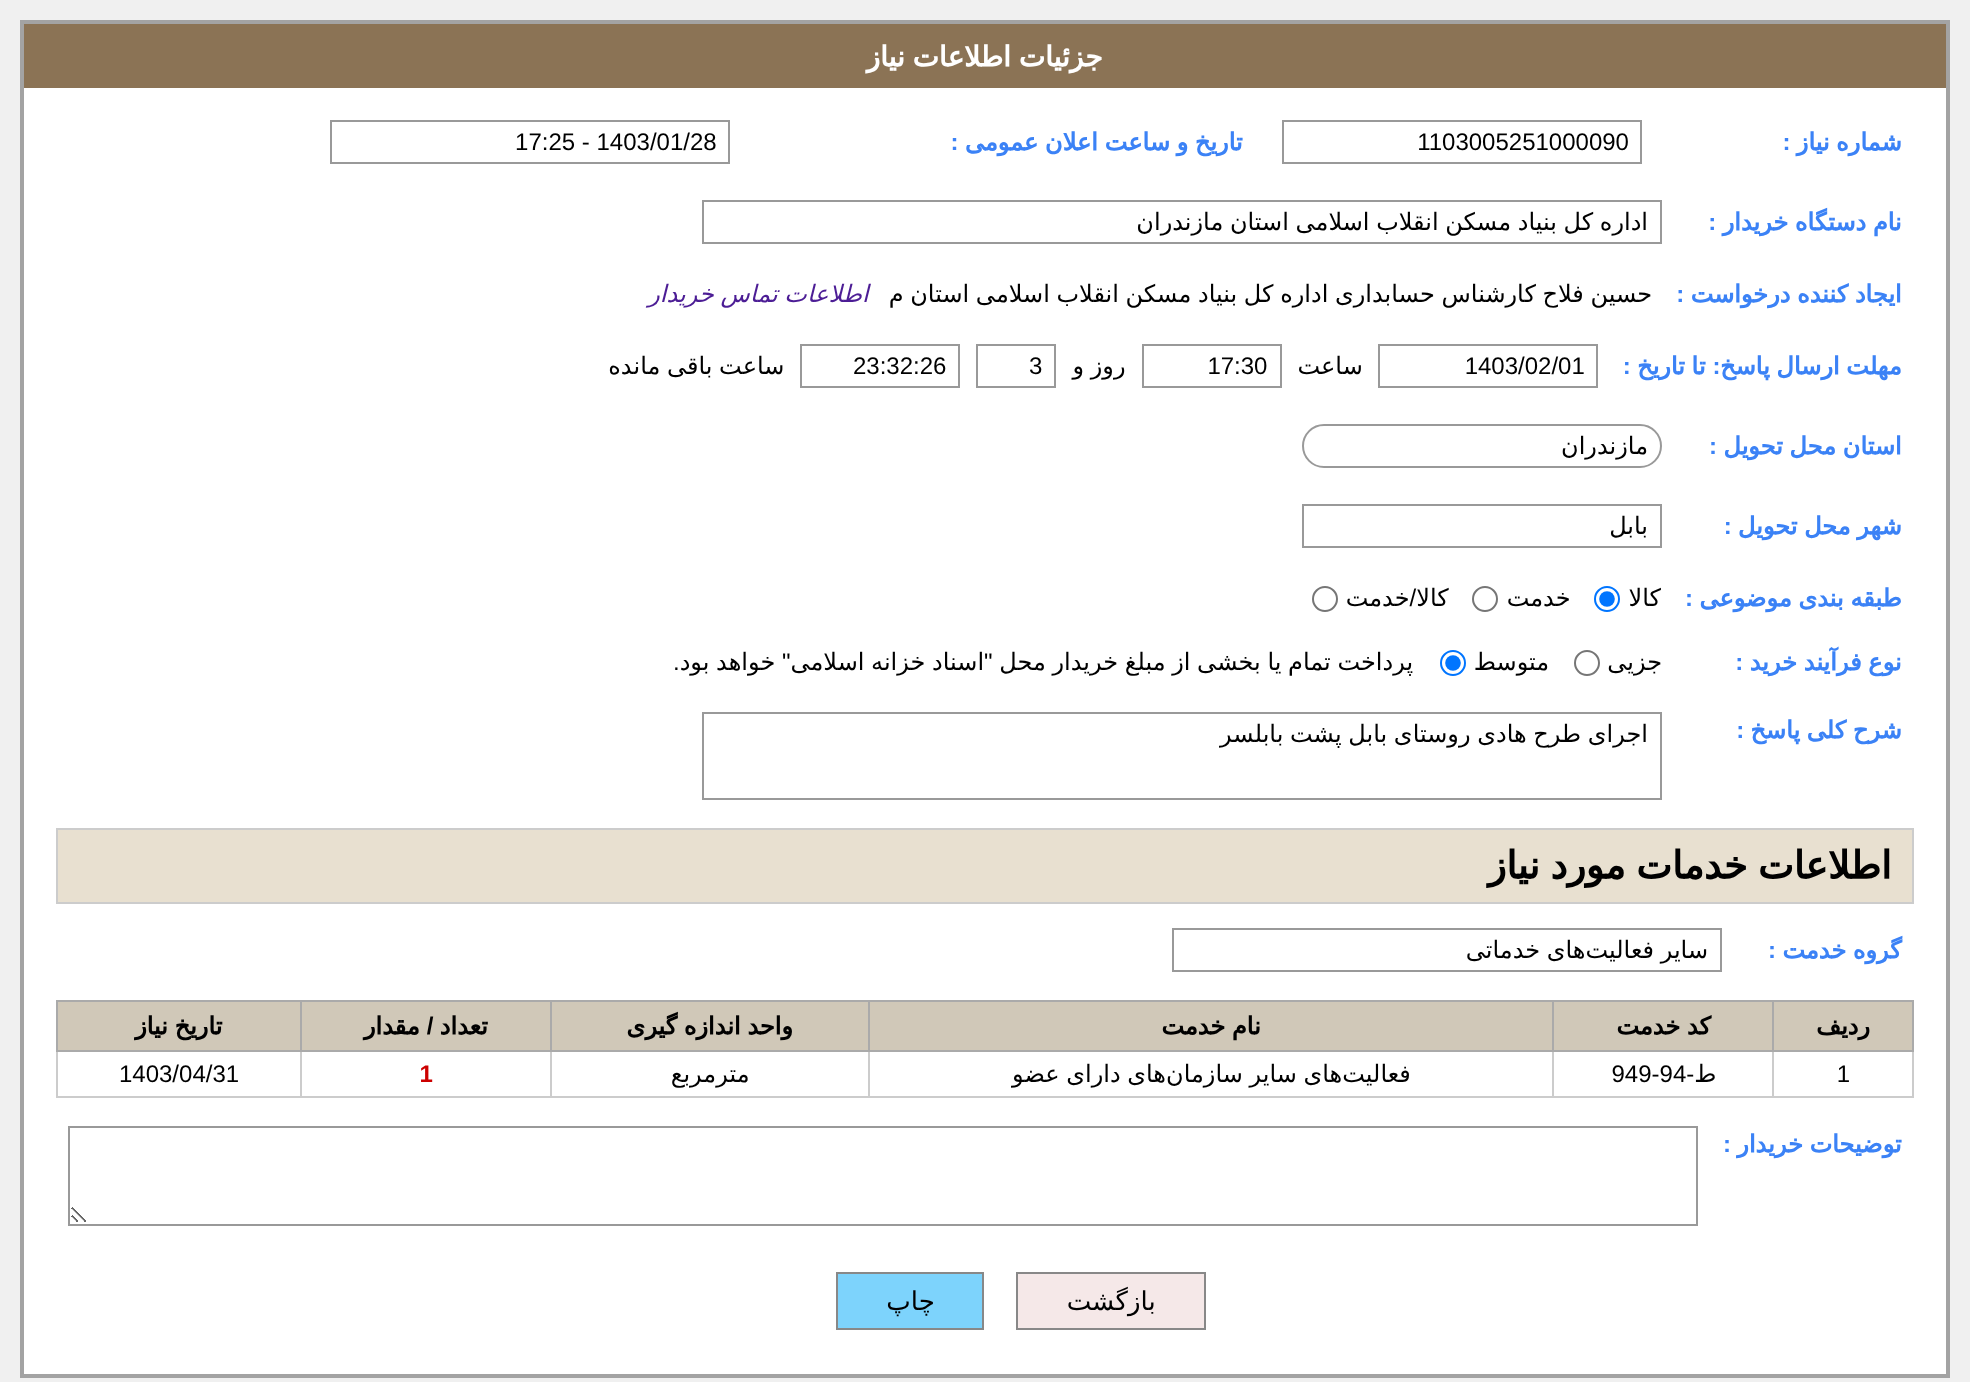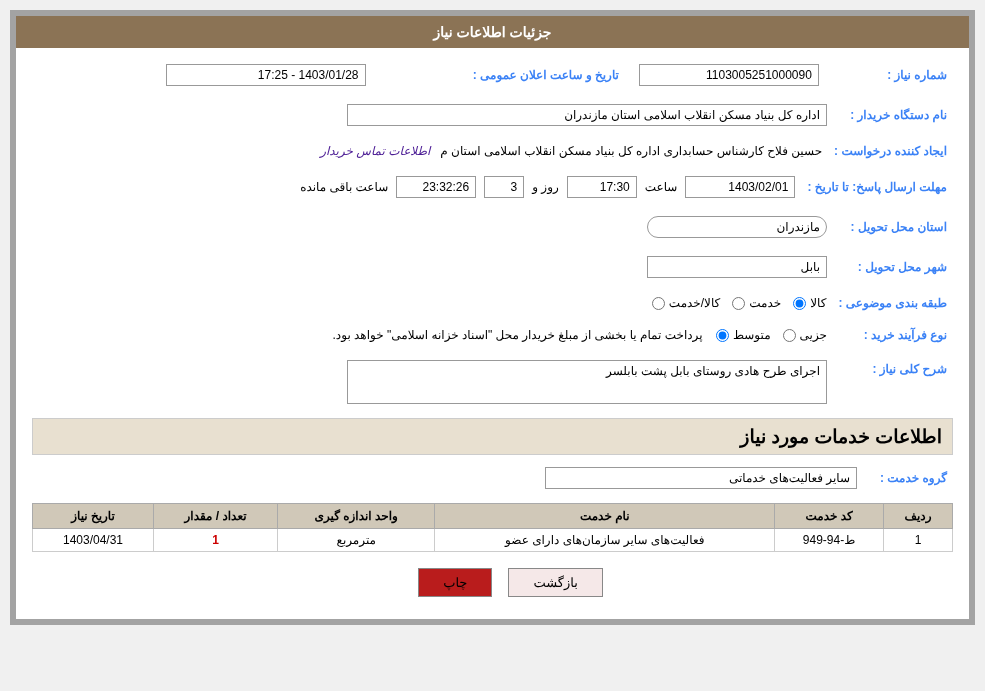--- a/index.html
+++ b/index.html
@@ -10,21 +10,21 @@
       direction: rtl;
     }
     .page-wrapper {
       width: 985px;
       min-height: 691px;
       background: #f0f0f0;
       padding: 10px;
     }
     .main-card {
       background: #fff;
-      border: 6px solid #a3a3a3;
+      border: 2px solid #a3a3a3;
     }
     .card-header {
       background: #8b7355;
       color: #fff;
       text-align: center;
       padding: 8px 12px;
       font-size: 14px;
       font-weight: bold;
     }
     .card-body {
@@ -125,21 +125,21 @@
     }
     .btn {
       padding: 6px 24px;
       border: 1px solid #999;
       cursor: pointer;
       font-size: 13px;
       font-family: Tahoma, Arial, sans-serif;
       background: #f5f5f5;
     }
     .btn-print {
-      background: #b91c1c;
+      background: #7dd3fc;
       border-color: #888;
       margin-left: 36px;
     }
     .btn-back {
       background: #f5e8e8;
       border-color: #888;
     }
     .row-flex {
       display: flex;
       align-items: center;
@@ -280,36 +280,36 @@
             &nbsp;&nbsp;
             <span>پرداخت تمام یا بخشی از مبلغ خریدار محل "اسناد خزانه اسلامی" خواهد بود.</span>
           </td>
         </tr>
       </tbody>
         </table>
 
       <table class="info-table">
         <tbody>
             <tr>
-          <td class="label-cell" style="width:120px;vertical-align:top;padding-top:6px;">شرح کلی نیاز :</td>
+          <td class="label-cell" style="width:120px;vertical-align:top;padding-top:6px;">شرح کلی پاسخ :</td>
           <td class="value-cell">
             <div class="input-box" style="width:480px;min-height:44px;padding-left:24px;">اجرای طرح هادی روستای بابل پشت بابلسر</div>
           </td>
         </tr>
       </tbody>
         </table>
 
       <div class="section-header">اطلاعات خدمات مورد نیاز</div>
 
       <table class="info-table">
         <tbody>
             <tr>
           <td class="label-cell" style="width:90px;">گروه خدمت :</td>
           <td class="value-cell">
-            <div class="input-box" style="width:312px;">سایر فعالیت‌های خدماتی</div>
+            <div class="input-box" style="width:275px;">سایر فعالیت‌های خدماتی</div>
           </td>
         </tr>
       </tbody>
         </table>
 
       <table class="data-table">
         <thead>
           <tr>
             <th>ردیف</th>
             <th>کد خدمت</th>
@@ -324,20 +324,30 @@
               <td>1</td>
               <td>ط-94-949</td>
               <td>فعالیت‌های سایر سازمان‌های دارای عضو</td>
               <td>مترمربع</td>
               <td style="color: rgb(204, 0, 0); font-weight: bold;">1</td>
               <td>1403/04/31</td>
             </tr>
           </tbody>
       </table>
 
+      <table class="info-table">
+        <tbody>
+            <tr>
+          <td class="label-cell" style="width:90px;vertical-align:top;padding-top:6px;">توضیحات خریدار :</td>
+          <td class="value-cell">
+            <textarea class="textarea-box" style=""></textarea>
+          </td>
+        </tr>
+      </tbody>
+        </table>
 
       <div class="btn-group">
         <button class="btn btn-back">بازگشت</button>
         <button class="btn btn-print">چاپ</button>
       </div>
 
     </div>
   </div>
 </div>
 

